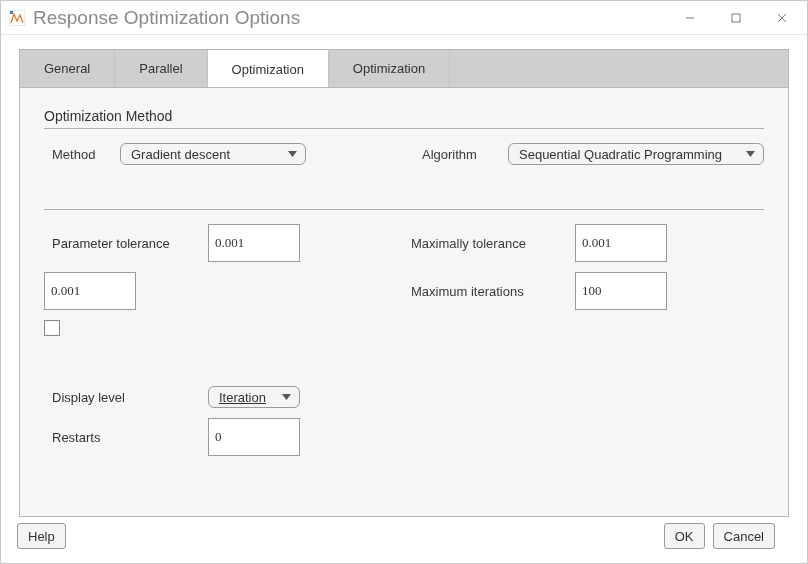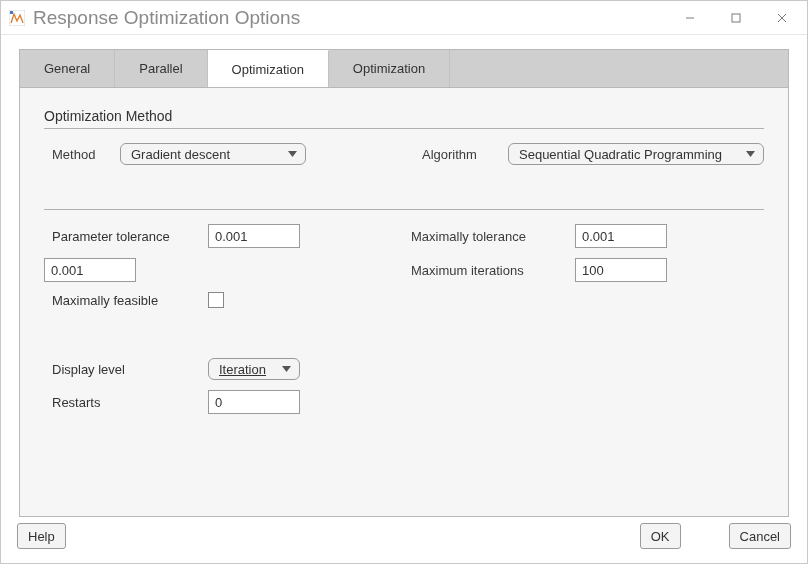--- a/index.html
+++ b/index.html
@@ -92,26 +92,26 @@
   }
   .row .lbl-narrow { width:62px; padding-left:8px; }
   .row .lbl-right { width:150px; }
   .twocol {
     display:flex;
     gap:14px;
   }
   .col { flex:1 1 0; }
   
   .textinput {
-    height:24px;
+    height:38px;
     width:92px;
     border:1px solid #9a9a9a;
     background:#fff;
     padding:0 6px;
-    font-family:Liberation Sans, sans-serif;
+    font-family:Liberation Serif, serif;
     font-size:13px;
     color:#333;
   }
   .selectwrap {
     position:relative;
     display:inline-flex;
     align-items:center;
     height:22px;
     border:1px solid #9a9a9a;
     border-radius:6px;
@@ -127,24 +127,23 @@
   .selectwrap .caret svg { width:9px; height:6px; display:block; }
   .checkbox {
     width:16px; height:16px;
     border:1px solid #888;
     background:#fff;
     display:inline-block;
   }
   
   .bottombar {
     position:absolute;
-    left:16px; right:16px; bottom:14px;
+    left:16px; right:32px; bottom:14px;
     display:flex;
     align-items:flex-start;
-    gap:40px;
   }
   .btn {
     height:26px;
     min-width:34px;
     padding:0 10px;
     border:1px solid #9a9a9a;
     border-radius:3px;
     background:#f4f4f4;
     font-family:inherit;
     font-size:13px;
@@ -227,21 +226,20 @@
     <div class="twocol">
       <div class="col">
         <div class="row">
           <span class="lbl">Parameter tolerance</span>
           <input class="textinput" value="0.001" style="">
         </div>
         <div class="row">
           <input class="textinput" value="0.001" style="">
         </div>
         <div class="row">
-          <span class="lbl">Maximally feasible</span>
           <span class="checkbox"></span>
         </div>
       </div>
       <div class="col">
         <div class="row">
           <span class="lbl-right">Maximally tolerance</span>
           <input class="textinput" value="0.001" style="">
         </div>
         <div class="row">
           <span class="lbl-right">Maximum iterations</span>

